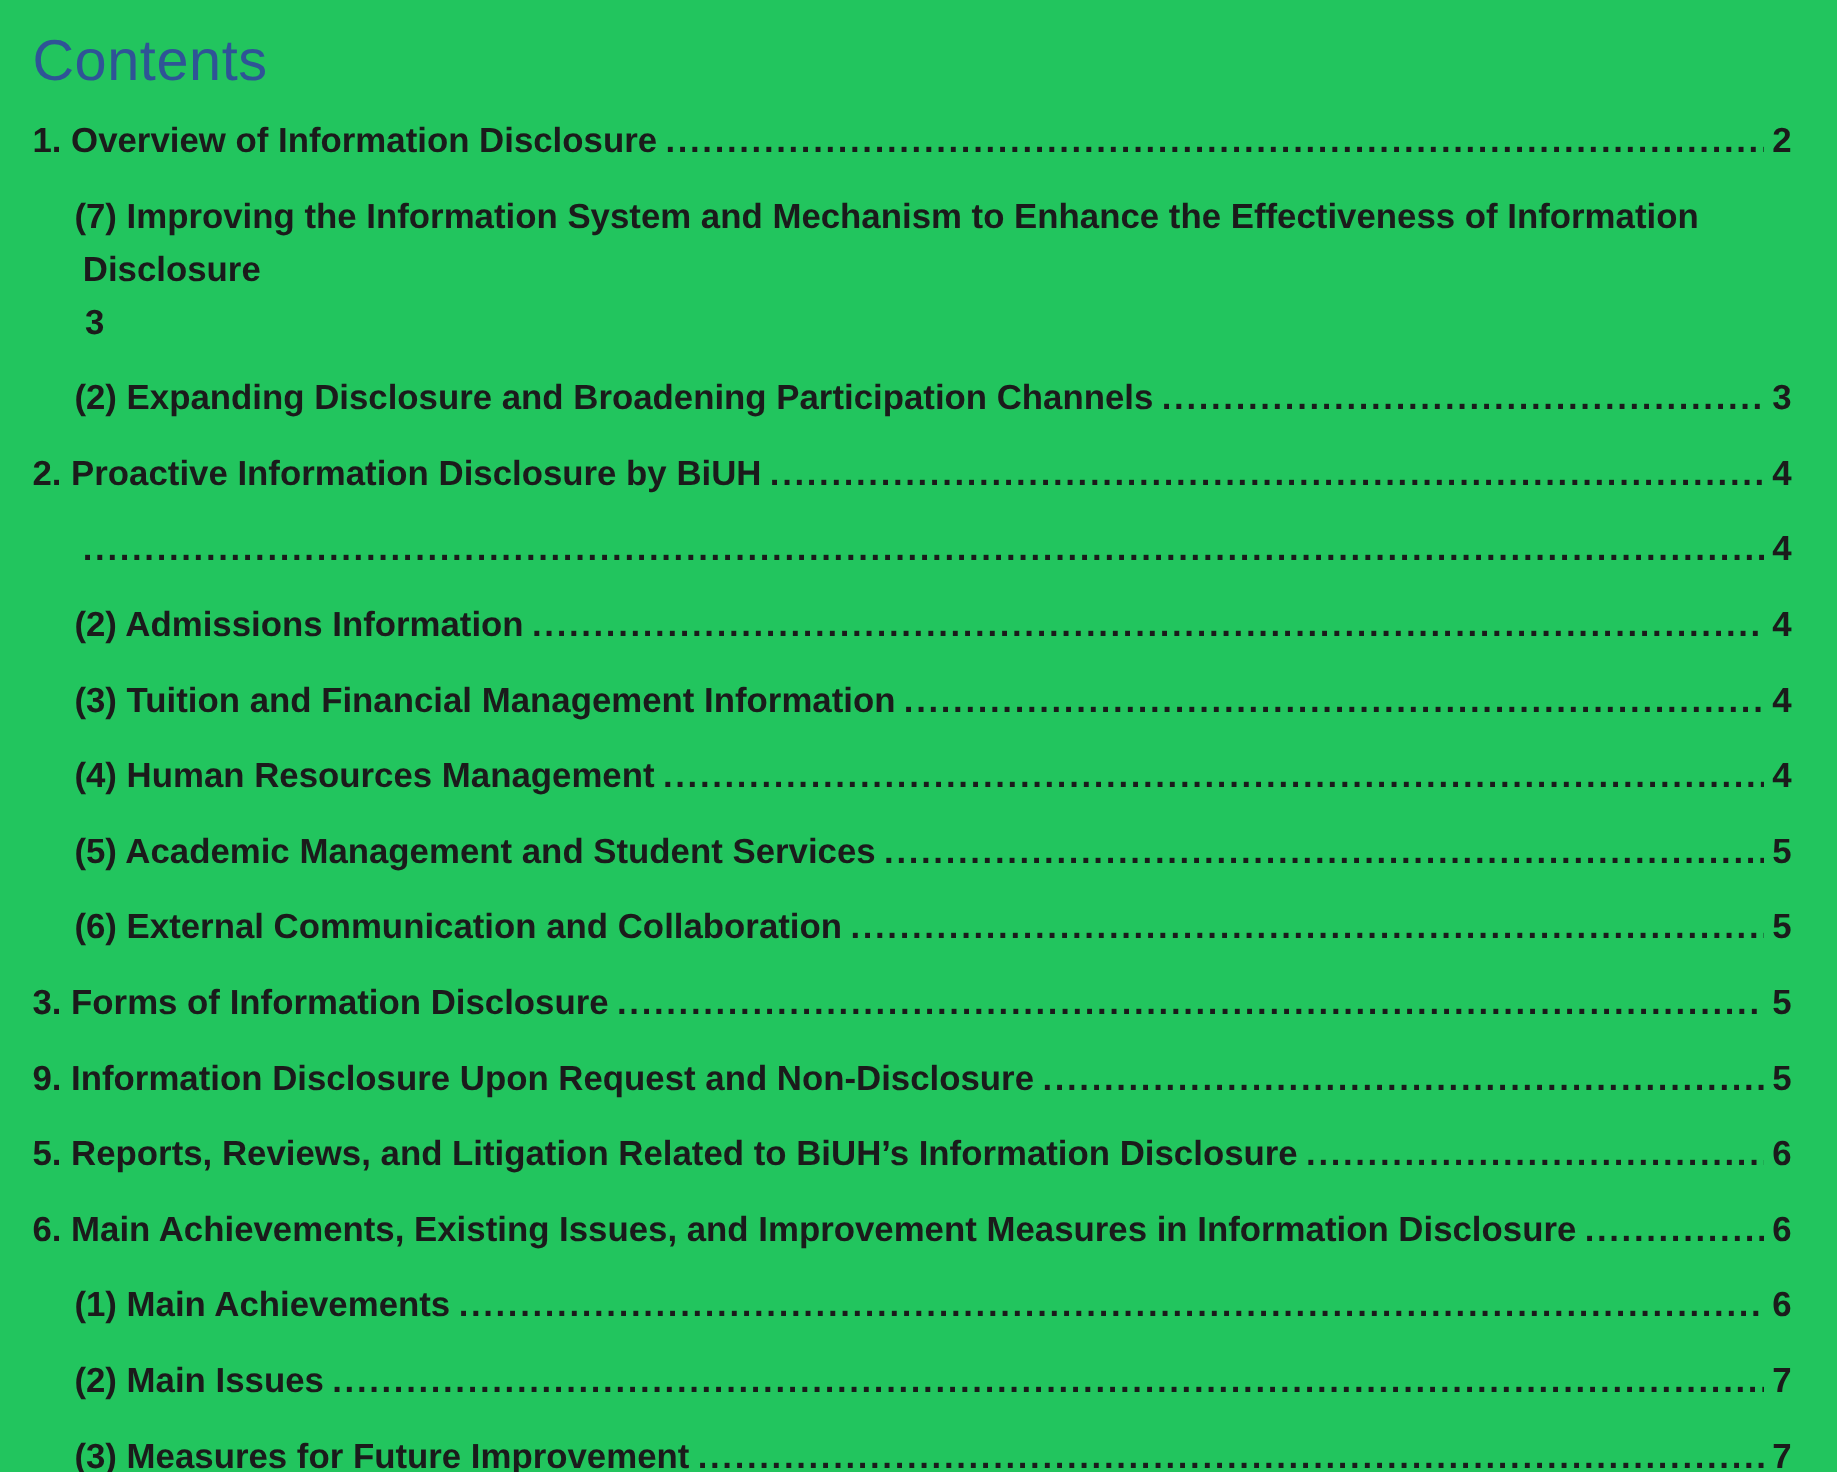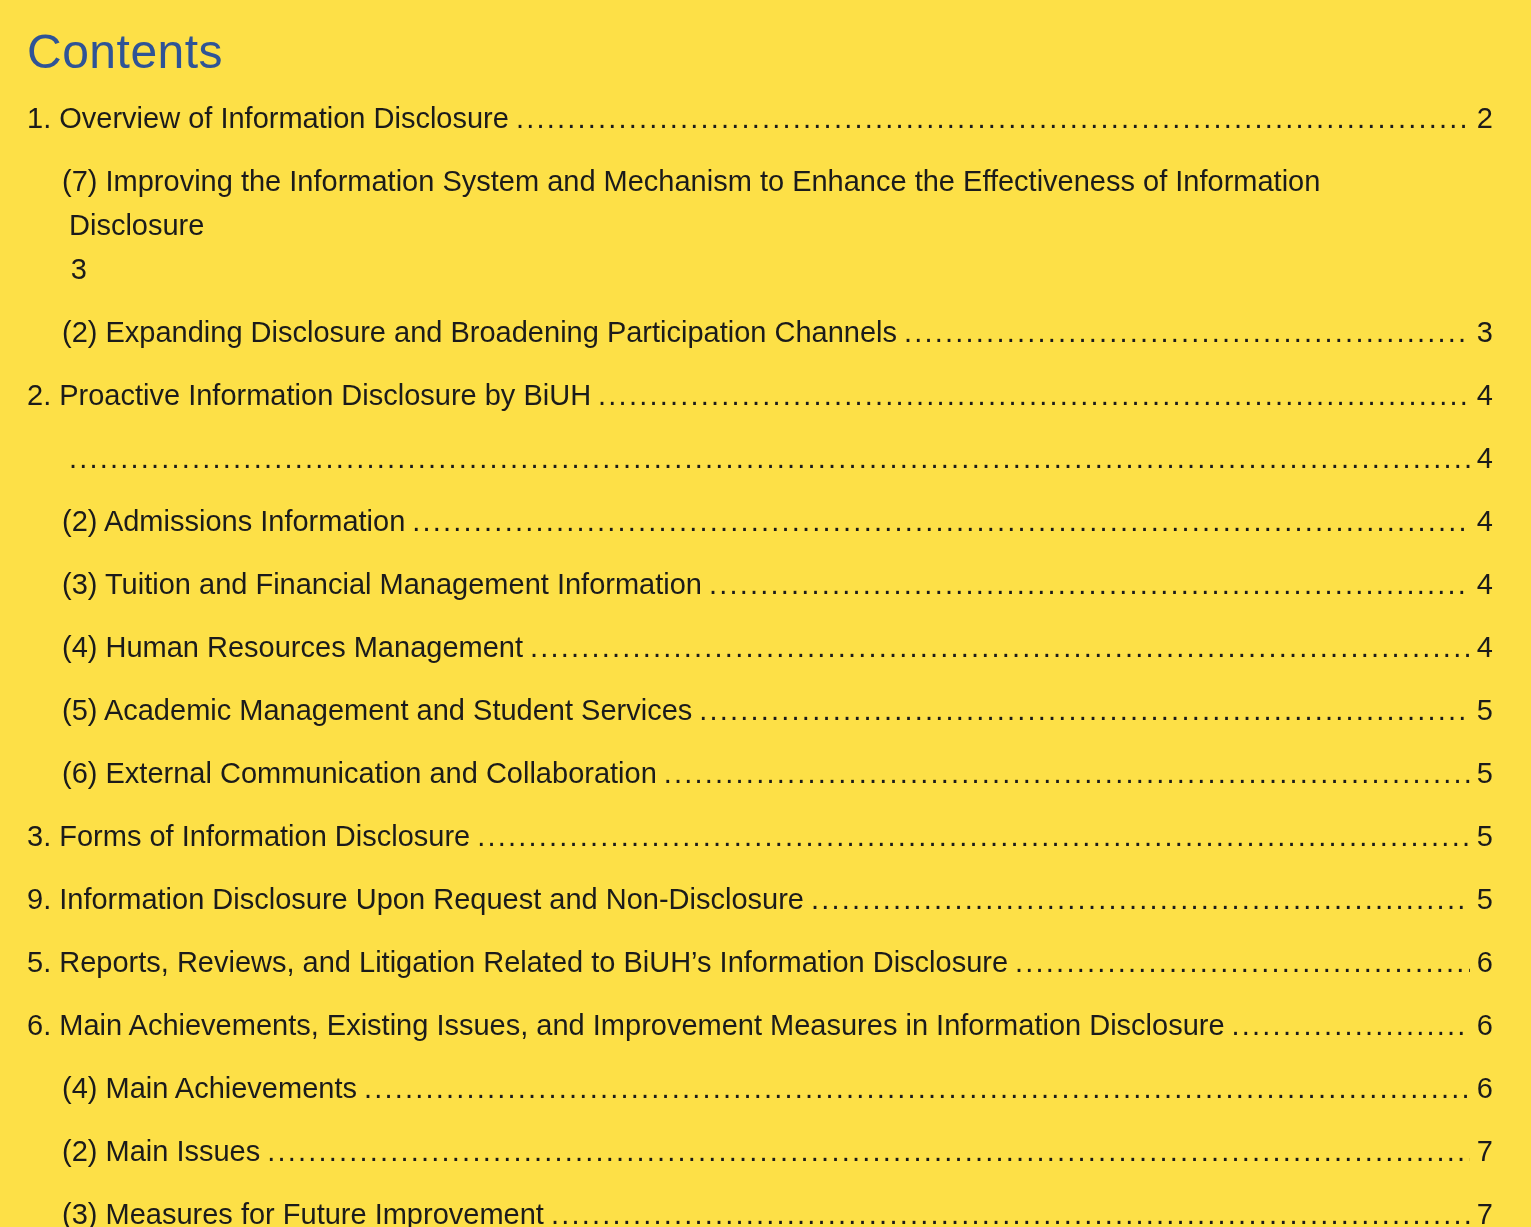--- a/index.html
+++ b/index.html
@@ -26,20 +26,21 @@
     letter-spacing: 0.5px;
   }
   .toc-list {
     font-size: 29px;
   }
   .toc-entry {
     display: flex;
     align-items: center;
     line-height: 44px;
     margin-bottom: 19px;
+    font-weight: bold;
   }
   .toc-entry.wrapped {
     display: block;
   }
   .toc-entry.lvl2 {
     padding-left: 35px;
   }
   .wrap-line1 {
     line-height: 44px;
     white-space: nowrap;
@@ -67,21 +68,21 @@
   }
   .pagenum {
     flex: 0 0 auto;
     text-align: right;
     min-width: 18px;
   }
 </style>
 </head>
 <body>
 
-<div class="page" style="color: rgb(27, 27, 27); background: #fde047;">
+<div class="page" style="color: rgb(27, 27, 27); background: #22c55e;">
   <h1 class="doc-heading" style="color: rgb(47, 84, 150);">Contents</h1>
   <div class="toc-list">
       <div class="toc-entry">
         <span class="toc-text">1. Overview of Information Disclosure</span>
         <span class="leader"></span>
         <span class="pagenum">2</span>
       </div>
       <div class="toc-entry lvl2 wrapped">
         <div class="wrap-line1">(7) Improving the Information System and Mechanism to Enhance the Effectiveness of Information</div>
         <div class="wrap-line2">
@@ -143,21 +144,21 @@
         <span class="toc-text">5. Reports, Reviews, and Litigation Related to BiUH’s Information Disclosure</span>
         <span class="leader"></span>
         <span class="pagenum">6</span>
       </div>
       <div class="toc-entry">
         <span class="toc-text">6. Main Achievements, Existing Issues, and Improvement Measures in Information Disclosure</span>
         <span class="leader"></span>
         <span class="pagenum">6</span>
       </div>
       <div class="toc-entry lvl2">
-        <span class="toc-text">(4) Main Achievements</span>
+        <span class="toc-text">(1) Main Achievements</span>
         <span class="leader"></span>
         <span class="pagenum">6</span>
       </div>
       <div class="toc-entry lvl2">
         <span class="toc-text">(2) Main Issues</span>
         <span class="leader"></span>
         <span class="pagenum">7</span>
       </div>
       <div class="toc-entry lvl2">
         <span class="toc-text">(3) Measures for Future Improvement</span>

